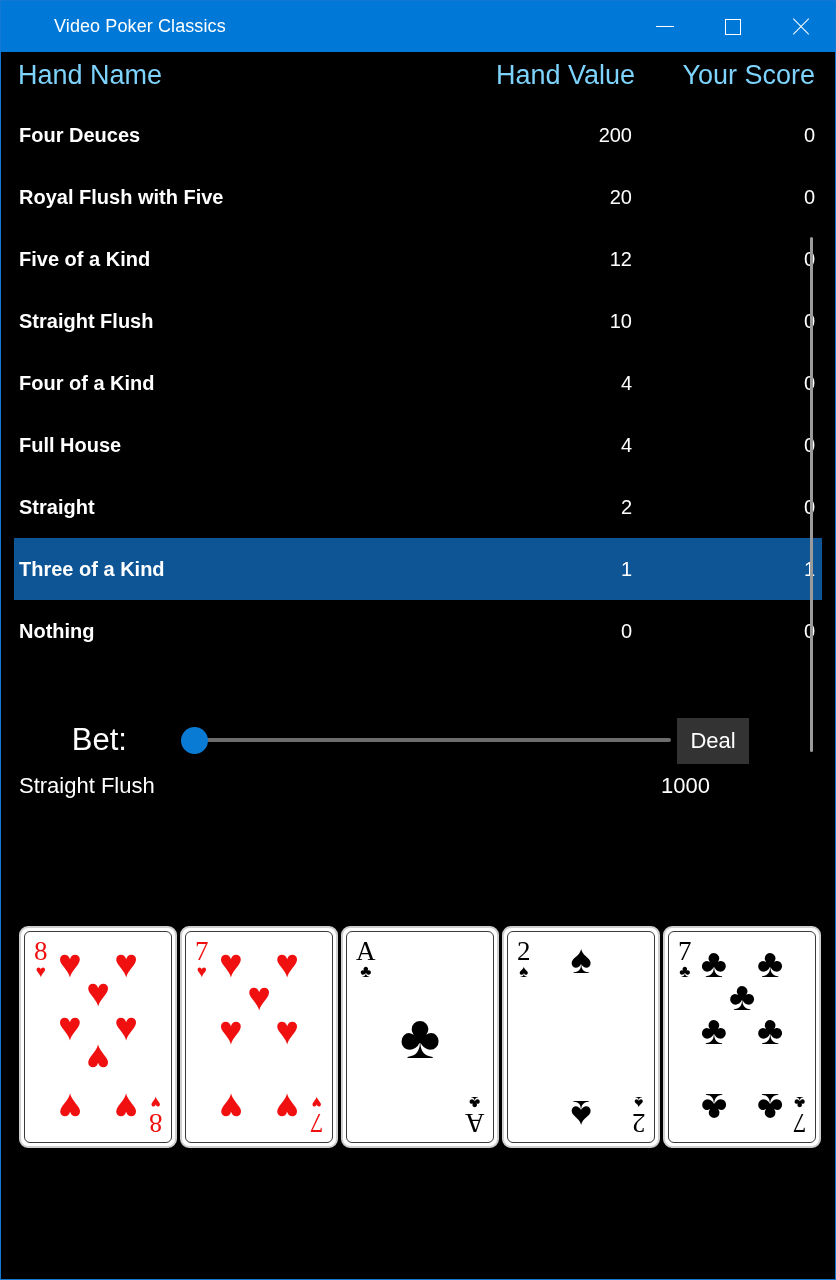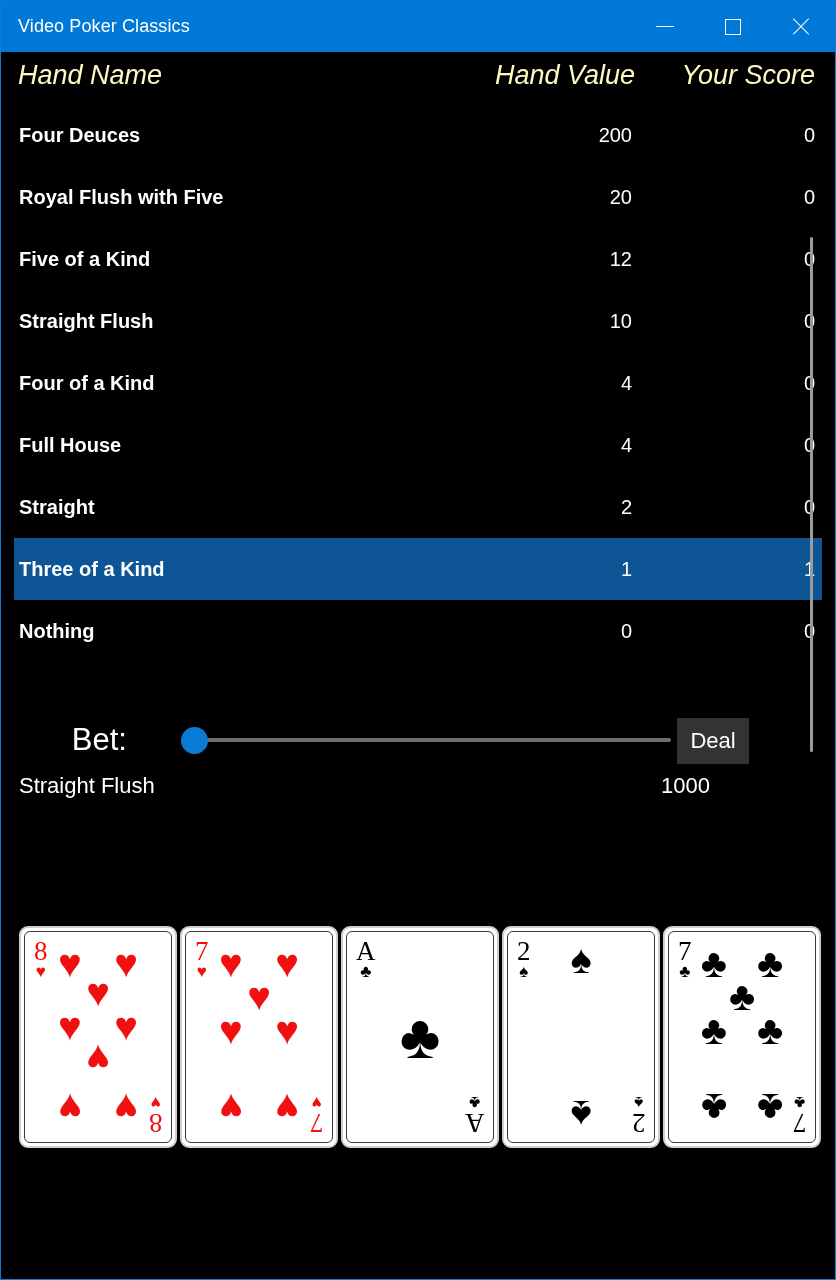--- a/index.html
+++ b/index.html
@@ -23,20 +23,21 @@
 
   
   .titlebar {
     position: absolute;
     left: 0; top: 0;
     width: 834px;
     height: 51px;
     background: #0078D7;
     display: flex;
     align-items: center;
+    padding-left: 36px;
   }
   .titlebar-title {
     margin-left: 17px;
     color: #ffffff;
     font-size: 18px;
     letter-spacing: .1px;
     white-space: nowrap;
   }
   .titlebar-spacer { flex: 1 1 auto; }
   .win-btn {
@@ -71,22 +72,21 @@
     left: 0; top: 51px;
     width: 834px;
     height: 660px;
   }
 
   .table-header {
     position: relative;
     height: 50px;
     display: flex;
     align-items: center;
-    color: #fef9c3;
-    font-style: italic;
+    color: #7dd3fc;
   }
   .th {
     font-size: 27px;
     font-weight: 400;
     white-space: nowrap;
   }
   .th-name  { position: absolute; left: 17px;  top: 8px; }
   .th-value { position: absolute; right: 200px; top: 8px; text-align: right; }
   .th-score { position: absolute; right: 20px;  top: 8px; }
 

